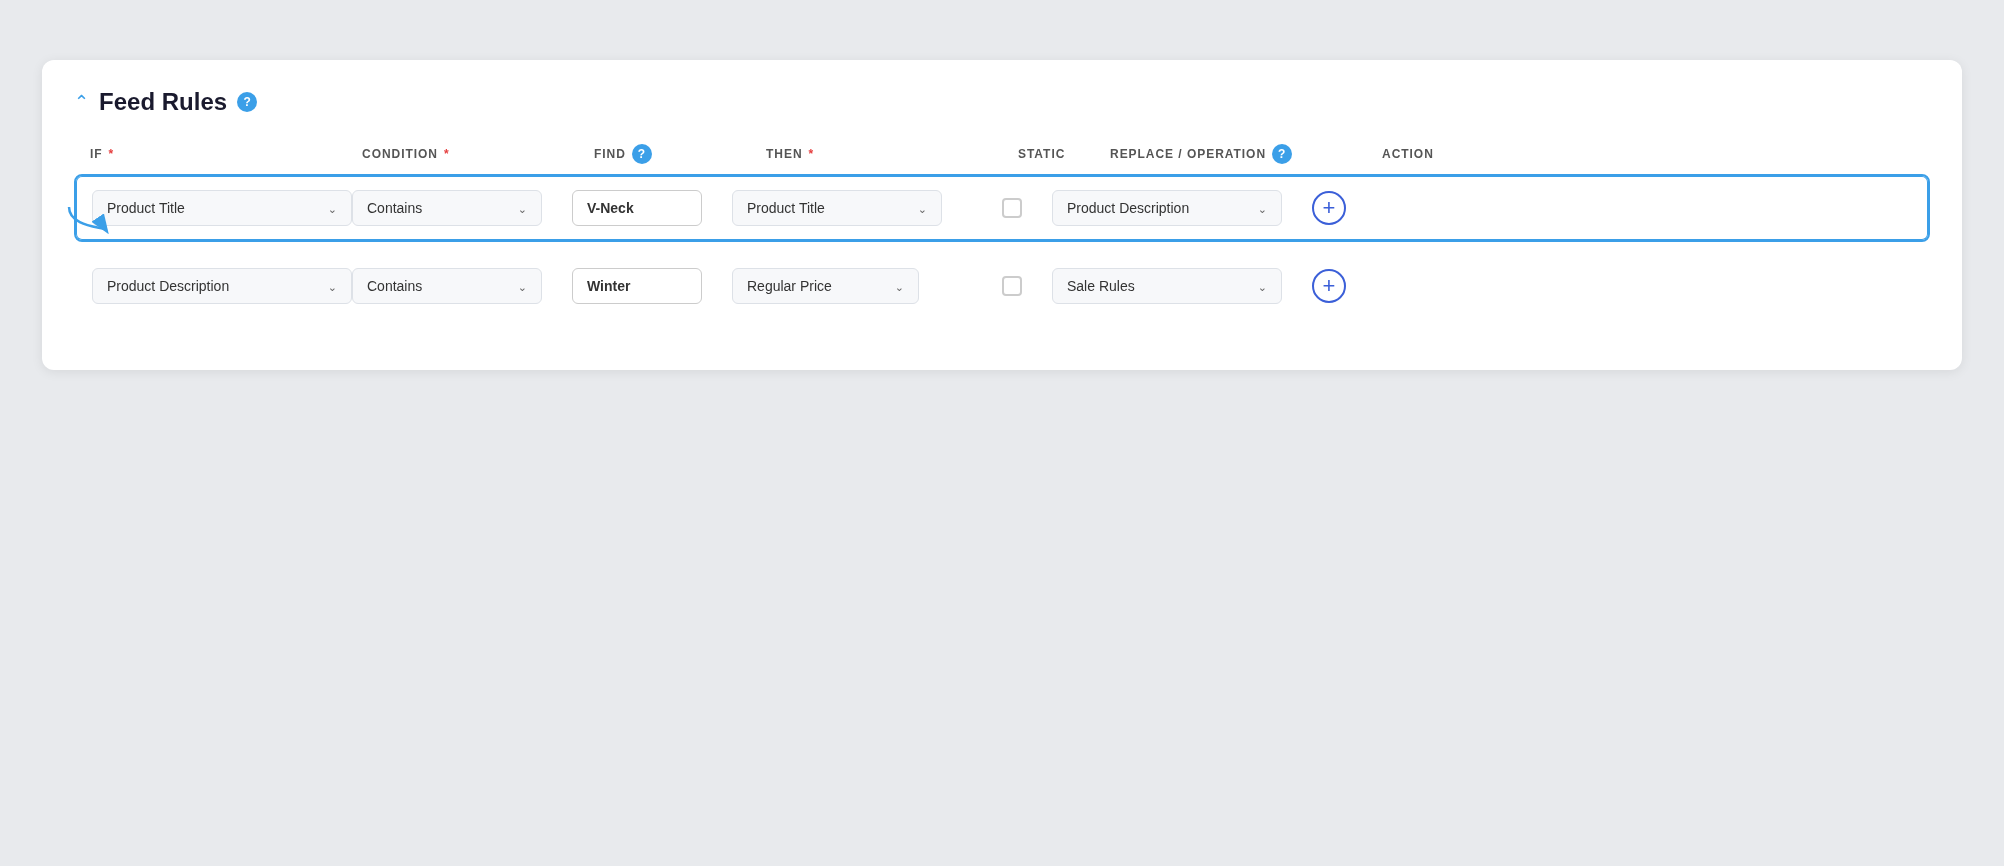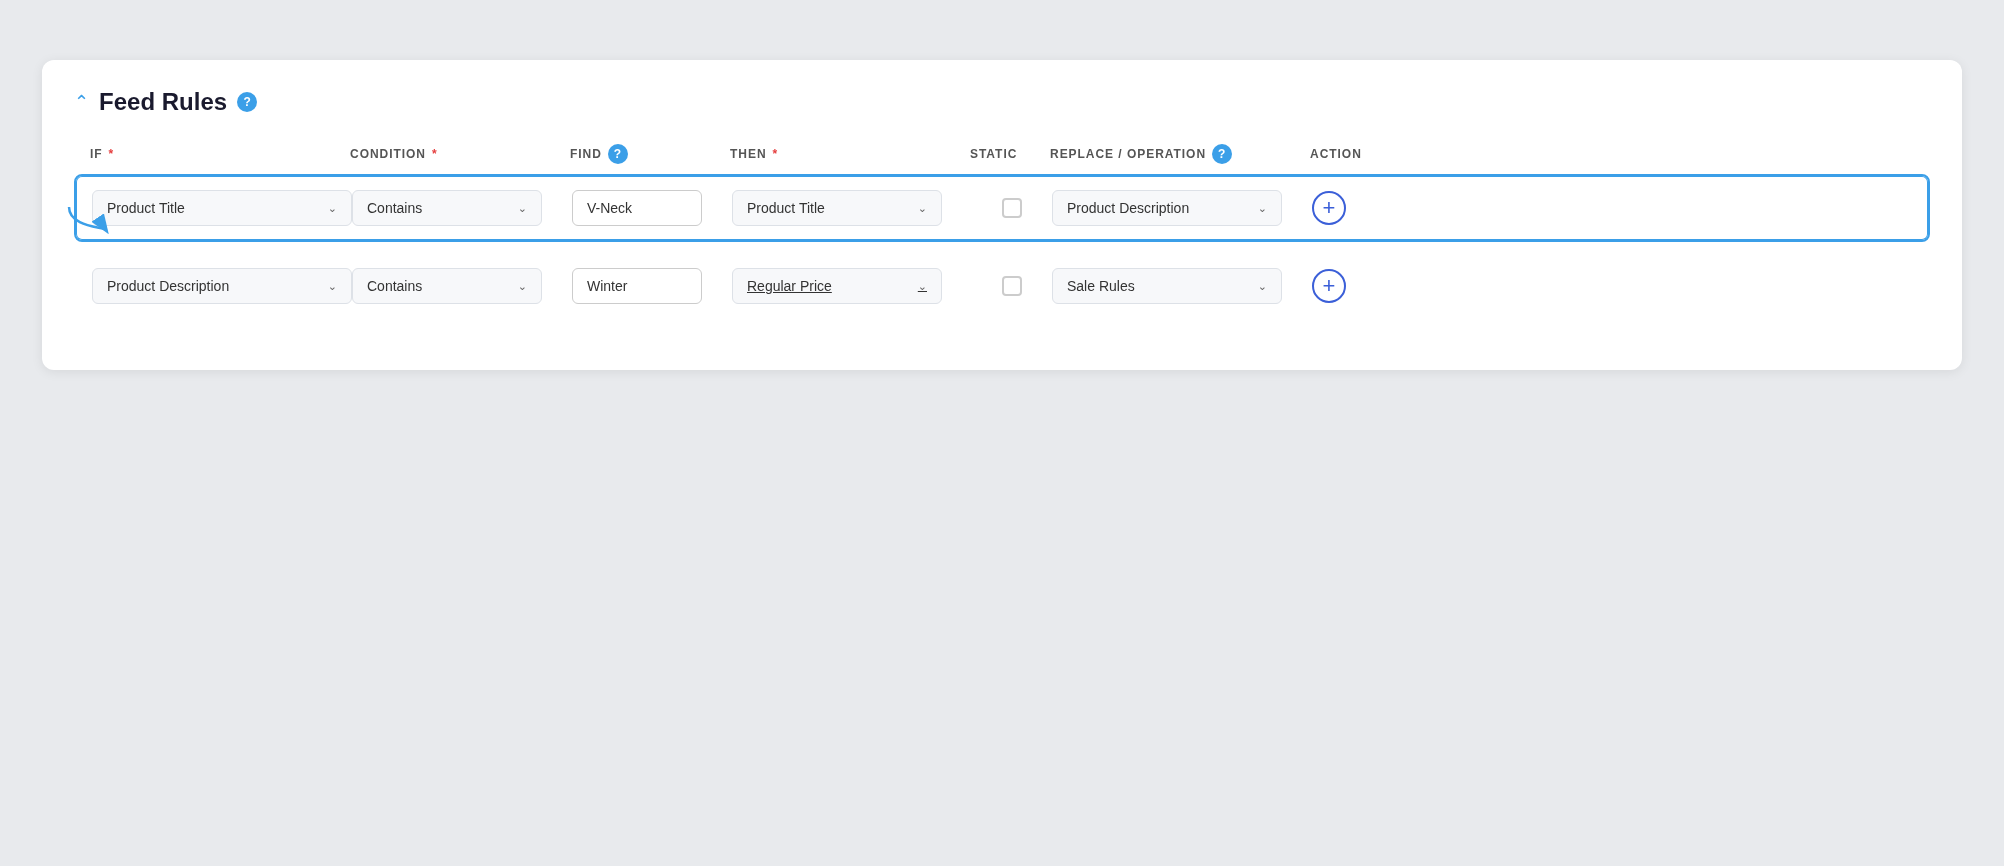--- a/index.html
+++ b/index.html
@@ -45,21 +45,21 @@
       font-size: 12px;
       font-weight: 700;
       display: inline-flex;
       align-items: center;
       justify-content: center;
       cursor: pointer;
     }
     .table-header {
       display: grid;
       grid-template-columns: 260px 220px 160px 240px 80px 260px 80px;
-      gap: 0;
+      gap: 12px;
       padding: 0 16px 10px 16px;
       align-items: center;
     }
     .col-label {
       font-size: 12px;
       font-weight: 700;
       color: #555;
       letter-spacing: 0.08em;
       text-transform: uppercase;
       display: flex;
@@ -94,21 +94,21 @@
       border: 2px solid #3b9fe8;
       background: #fff;
       box-shadow: 0 0 0 1px #3b9fe8 inset;
     }
     .rule-row.normal {
       border: 2px solid transparent;
       background: #fff;
     }
     .select-btn {
       display: flex;
-      align-items: center;
+      align-items: flex-end;
       justify-content: space-between;
       width: 100%;
       padding: 9px 14px;
       background: #f7f8fa;
       border: 1.5px solid #dde1e7;
       border-radius: 6px;
       font-size: 14px;
       color: #333;
       cursor: pointer;
       gap: 16px;
@@ -119,21 +119,21 @@
       flex-shrink: 0;
     }
     .find-input {
       padding: 9px 14px;
       background: #fff;
       border: 1.5px solid #ccc;
       border-radius: 6px;
       font-size: 14px;
       color: #333;
       width: 130px;
-      font-weight: 400;
+      font-weight: 700;
     }
     .checkbox-wrapper {
       display: flex;
       align-items: center;
       justify-content: center;
     }
     .checkbox {
       width: 20px;
       height: 20px;
       border: 2px solid #ccc;
@@ -255,21 +255,21 @@
       <div>
         <div class="select-btn" style="width:190px;">
           <span>Contains</span>
           <span class="chevron-down">⌄</span>
         </div>
       </div>
       <div>
         <input class="find-input" type="text" value="Winter" style="">
       </div>
       <div>
-        <div class="select-btn" style="width:210px;text-decoration:underline;">
+        <div class="select-btn" style="width:187px;">
           <span>Regular Price</span>
           <span class="chevron-down">⌄</span>
         </div>
       </div>
       <div class="checkbox-wrapper">
         <div class="checkbox"></div>
       </div>
       <div>
         <div class="select-btn" style="width:230px;">
           <span>Sale Rules</span>

